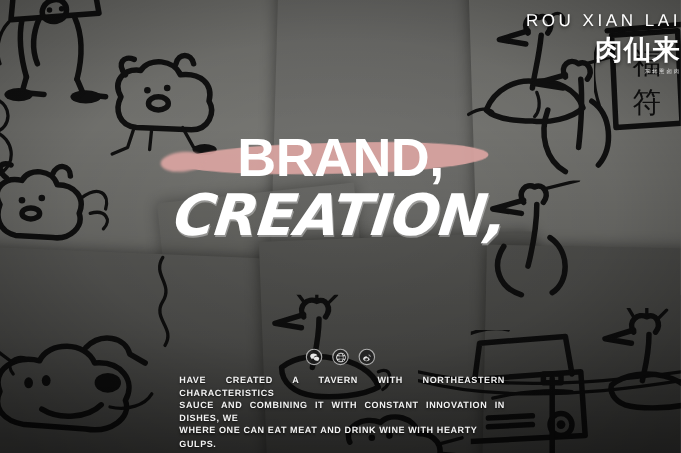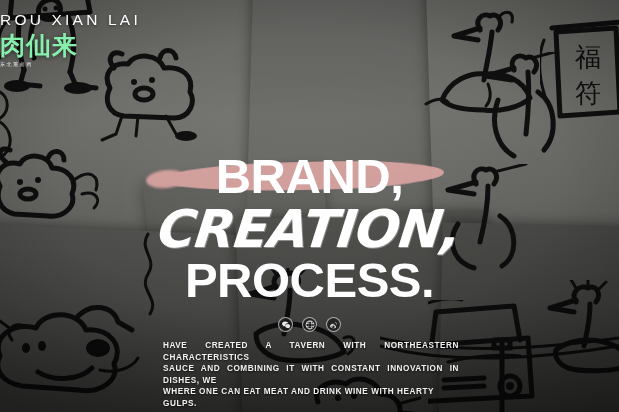--- a/index.html
+++ b/index.html
@@ -45,39 +45,39 @@
   .grade {
     position:absolute; inset:0;
     background:
       radial-gradient(ellipse 78% 68% at 50% 44%, rgba(0,0,0,0) 0%, rgba(0,0,0,.10) 52%, rgba(0,0,0,.42) 100%),
       linear-gradient(180deg, rgba(0,0,0,.06) 0%, rgba(0,0,0,0) 28%, rgba(0,0,0,.22) 74%, rgba(0,0,0,.46) 100%);
     pointer-events:none;
   }
   .desat { position:absolute; inset:0; background:rgba(110,110,110,.16); mix-blend-mode:saturation; pointer-events:none; }
 
   
-  .logo { position:absolute; left:0; right:0; top:12px; text-align:left; z-index:6; }
+  .logo { position:absolute; left:0; right:0; top:12px; text-align:right; z-index:6; }
   .logo-latin {
     color:#fff; font-size:15.5px; font-weight:400;
     letter-spacing:3.2px; line-height:1;
     text-shadow:0 1px 3px rgba(0,0,0,.5);
   }
   .logo-cn {
-    color:#86efac; font-size:25px; font-weight:700; line-height:1;
+    color:#ffffff; font-size:25px; font-weight:700; line-height:1;
     margin-top:5px; letter-spacing:1px;
     font-family:"DejaVu Sans", sans-serif;
     text-shadow:0 1px 4px rgba(0,0,0,.55);
   }
   .logo-sub {
     color:rgba(255,255,255,.82); font-size:5px; letter-spacing:1.6px;
     margin-top:3px; font-family:"DejaVu Sans", sans-serif;
   }
 
   
-  .headline { position:absolute; left:0; right:0; top:118px; z-index:6; text-align:center;margin-top:32px; }
+  .headline { position:absolute; left:0; right:0; top:118px; z-index:6; text-align:center; }
 
   .hl-row { position:relative; height:52px; }
   .hl-row.r2 { height:52px; }
   .hl-row.r3 { height:50px; }
 
   .brush {
     position:absolute;
     left:160px; top:12px; width:284px; height:28px;
     background:#dba5a2;
     border-radius:48% 42% 46% 52% / 56% 50% 52% 48%;
@@ -332,23 +332,20 @@
   </div>
 
   <div class="headline">
     <div class="hl-row r1">
       <div class="brush"></div>
       <div class="line1">BRAND,</div>
     </div>
     <div class="hl-row r2">
       <div class="line2">CREATION,</div>
     </div>
-    <div class="hl-row r3">
-      <div class="line3">PROCESS.</div>
-    </div>
   </div>
 
   <div class="socials">
     <div class="soc">
       <svg width="10" height="10" viewBox="0 0 10 10">
         <path d="M4 1.4c-1.7 0-3 1.1-3 2.4 0 .7.4 1.4 1.1 1.8l-.3.9 1-.5c.4.1.8.2 1.2.2.1 0 .2 0 .3 0-.1-.2-.1-.4-.1-.6 0-1.4 1.4-2.5 3-2.5.1 0 .2 0 .3 0C7.2 2.2 5.8 1.4 4 1.4z"></path>
         <path d="M9.2 6c0-1.1-1.1-2-2.5-2S4.2 4.9 4.2 6s1.1 2 2.5 2c.3 0 .6 0 .9-.1l.9.5-.2-.8c.6-.4.9-.9.9-1.6z"></path>
       </svg>
     </div>
     <div class="soc">

